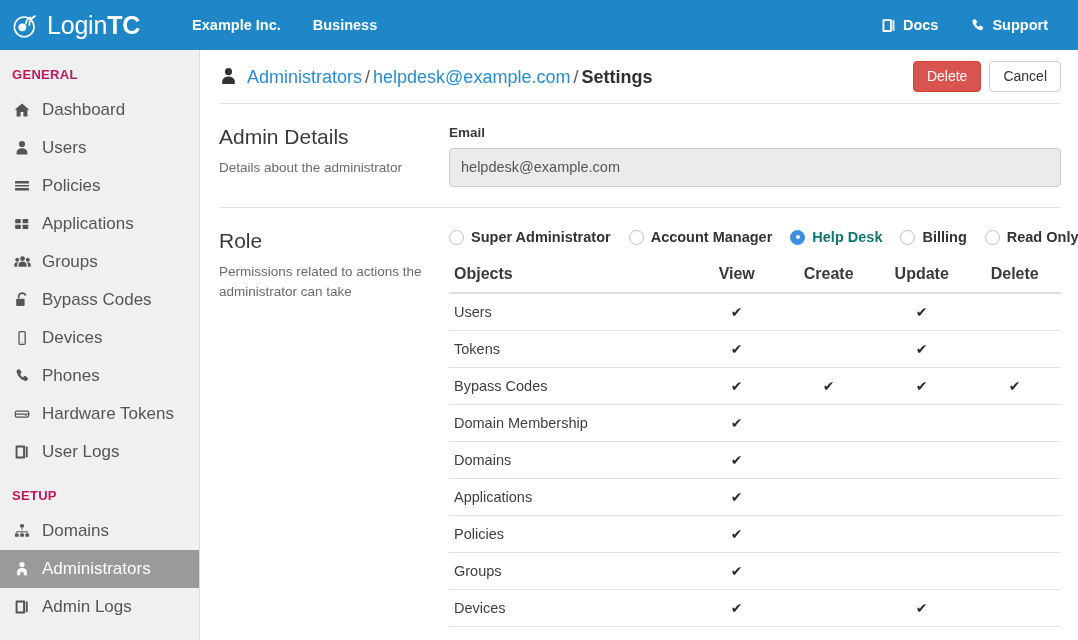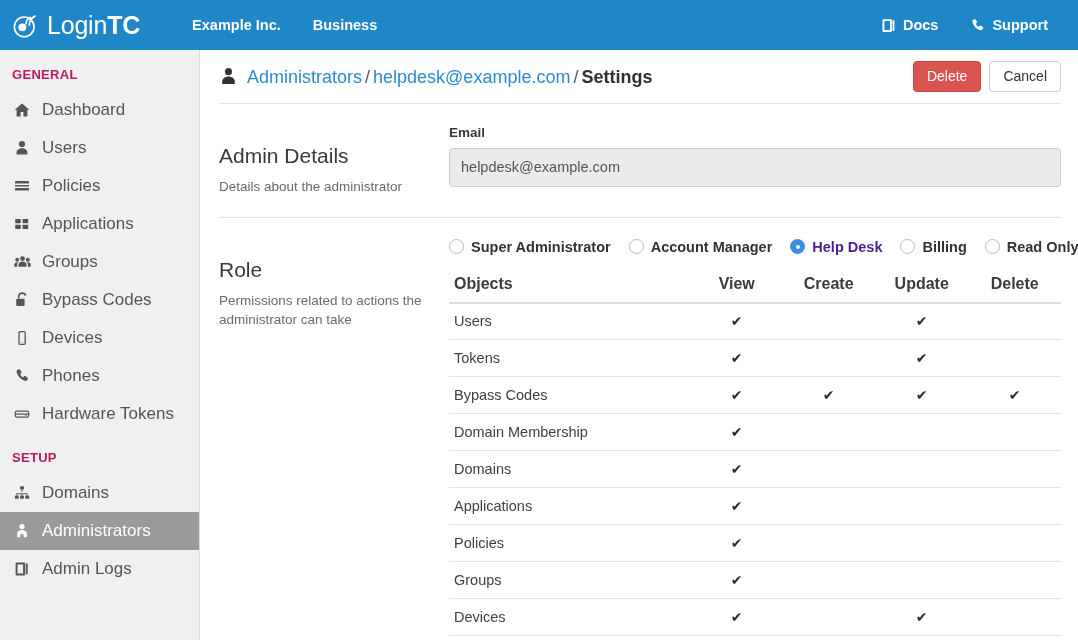--- a/index.html
+++ b/index.html
@@ -99,21 +99,21 @@
     font-family: "Liberation Sans", sans-serif;
   }
   .btn-danger { background: #d9534f; border: 1px solid #d43f3a; color: #fff; }
   .btn-default { background: #ffffff; border: 1px solid #cccccc; color: #333333; }
 
   .content-body { padding: 0 17px 0 18px; }
   .hr { height: 1px; background: #e3e3e3; width: 100%; }
 
   .section { display: flex; padding: 21px 0 20px 0; }
   .sec-left { width: 230px; flex: none; padding-right: 16px; }
-  .sec-title { font-size: 21px; color: #3a3a3a; line-height: 1.1; margin-bottom: 10px; margin-top: 19px; }
+  .sec-title { font-size: 21px; color: #3a3a3a; line-height: 1.1; margin-bottom: 10px; }
   .sec-desc { font-size: 13.5px; color: #6a6a6a; line-height: 1.45; }
   .sec-right { flex: 1; min-width: 0; }
 
   .field-label { font-size: 13.5px; font-weight: 700; color: #3a3a3a; margin-bottom: 8px; }
   .input-disabled {
     width: 100%; height: 39px;
     background: #ebebeb; border: 1px solid #cccccc; border-radius: 4px;
     font-size: 14.5px; color: #555555;
     padding: 0 11px; line-height: 37px;
     font-family: "Liberation Sans", sans-serif;
@@ -127,21 +127,21 @@
     width: 15px; height: 15px; border-radius: 50%;
     border: 1px solid #bdbdbd; background: #fff;
     margin-right: 7px; flex: none; position: relative;
   }
   .radio-opt.sel .rdo { background: #3b8ee0; border-color: #3b8ee0; }
   .radio-opt.sel .rdo::after {
     content: ""; position: absolute; left: 4.5px; top: 4.5px;
     width: 4px; height: 4px; border-radius: 50%; background: #ffffff;
   }
   .rlabel { font-size: 14.5px; font-weight: 700; color: #333333; }
-  .radio-opt.sel .rlabel { color: #4c1d95; }
+  .radio-opt.sel .rlabel { color: #0f766e; }
 
   
   table.perm { width: 100%; border-collapse: collapse; }
   table.perm th {
     font-size: 16px; font-weight: 700; color: #3a3a3a;
     padding: 6px 4px 9px 4px; text-align: center;
     border-bottom: 2px solid #dddddd;
   }
   table.perm th.obj { text-align: left; padding-left: 5px; }
   table.perm td {
@@ -292,20 +292,29 @@
     <span class="side-ic">
       <svg width="16" height="16" viewBox="0 0 16 16" fill="none" stroke="currentColor" stroke-width="1.25">
           <rect x="1.3" y="5" width="13.4" height="6" rx="1.6"></rect>
           <line x1="1.6" y1="8.1" x2="14.4" y2="8.1"></line>
           <circle cx="11.8" cy="9.5" r="0.7" fill="currentColor" stroke="none"></circle>
         </svg>
     </span>
     <span class="side-lbl">Hardware Tokens</span>
   </div>
 
+  <div class="side-item">
+    <span class="side-ic">
+      <svg width="16" height="16" viewBox="0 0 16 16" fill="currentColor">
+          <path d="M2.5 1.6h7.8c.5 0 .9.4.9.9v11c0 .5-.4.9-.9.9H2.5c-.5 0-.9-.4-.9-.9v-11c0-.5.4-.9.9-.9zm1 1.8v9.2h5.6V3.4H3.5z"></path>
+          <path d="M11.9 2.6h1.2c.4 0 .6.3.6.6v9.5c0 .4-.3.6-.6.6h-1.2V2.6z"></path>
+        </svg>
+    </span>
+    <span class="side-lbl">User Logs</span>
+  </div>
 
   <div class="side-section">SETUP</div>
 
   <div class="side-item">
     <span class="side-ic">
       <svg width="16" height="16" viewBox="0 0 16 16" fill="currentColor">
           <rect x="6.1" y="1.3" width="3.8" height="3.2" rx="0.4"></rect>
           <rect x="0.9" y="10.5" width="3.8" height="3.2" rx="0.4"></rect>
           <rect x="6.1" y="10.5" width="3.8" height="3.2" rx="0.4"></rect>
           <rect x="11.3" y="10.5" width="3.8" height="3.2" rx="0.4"></rect>

